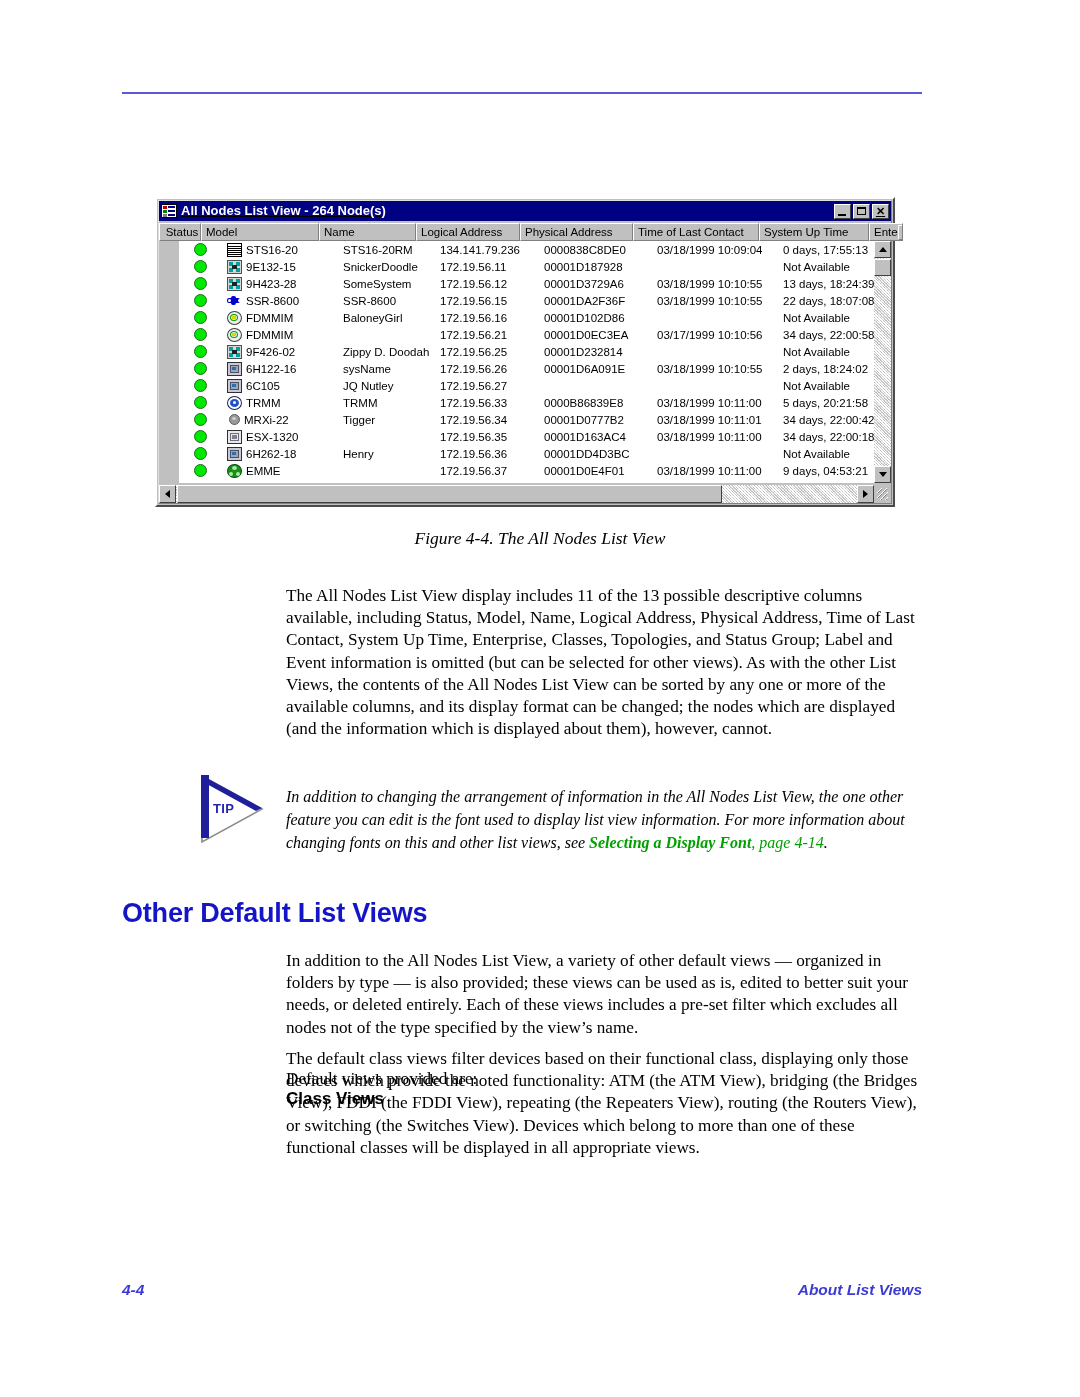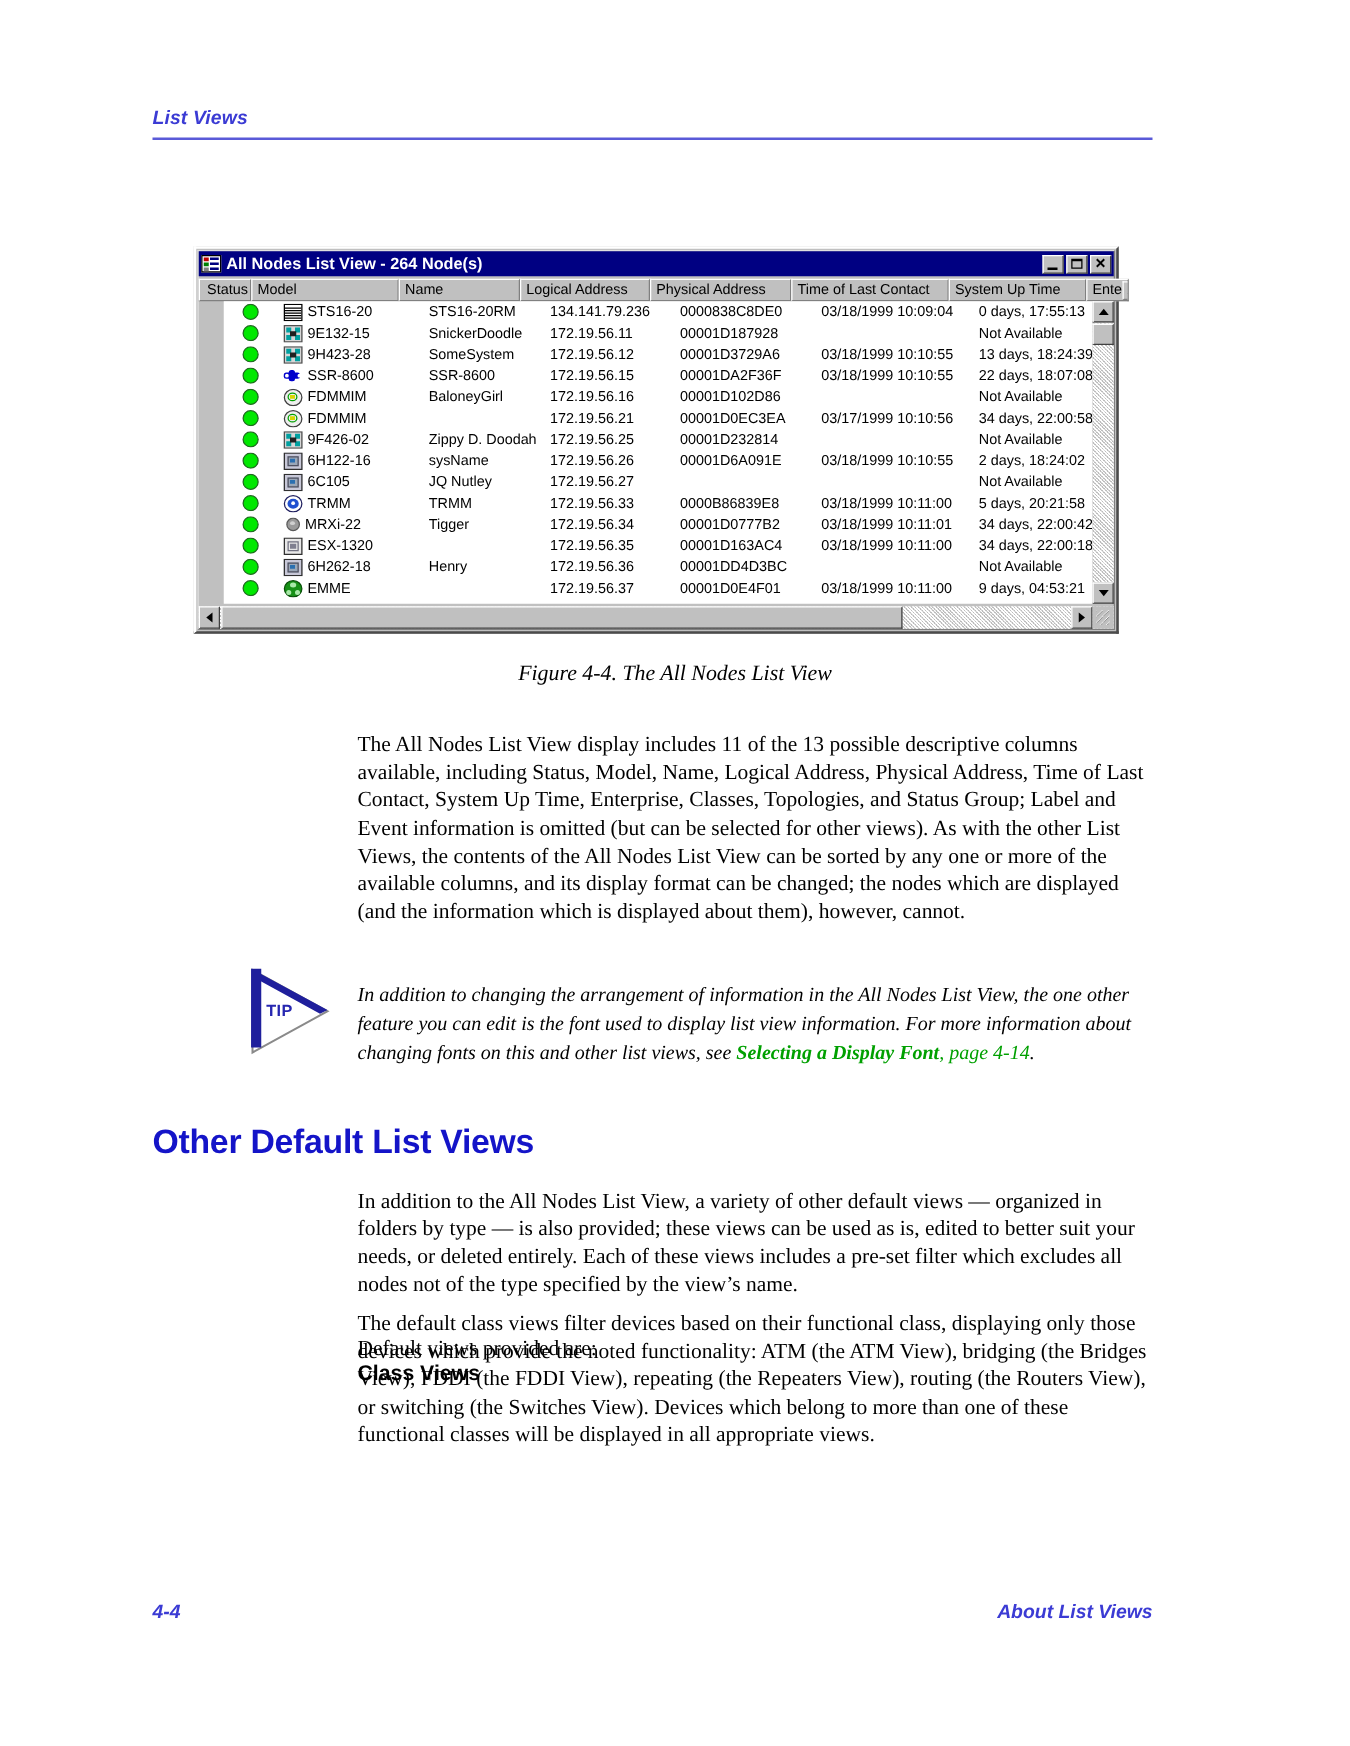--- a/index.html
+++ b/index.html
@@ -64,20 +64,21 @@
   }
   .titlebar {
     position: absolute;
     left: 2px; top: 2px; right: 2px;
     height: 20px;
     background: #000082;
     display: flex;
     align-items: center;
     padding: 1px 2px;
     box-sizing: border-box;
+    text-decoration: underline;
   }
   .title-icon {
     width: 16px; height: 14px;
     margin-right: 4px;
     background: #ffffff;
     border: 1px solid #000000;
     position: relative;
     box-sizing: border-box;
     flex: 0 0 auto;
   }
@@ -486,21 +487,20 @@
     font-style: italic;
     font-weight: 700;
     font-size: 15.5px;
     color: #3b3bd4;
   }
 </style>
 </head>
 <body>
 
 <div class="page-header">
-  <div class="hdr-text">List Views</div>
   <div class="hdr-rule"></div>
 </div>
 
 <div class="win">
   <div class="win-inner"></div>
 
   <div class="titlebar">
     <div class="title-icon">
       <i class="b1"></i>
         <i class="b2"></i>

